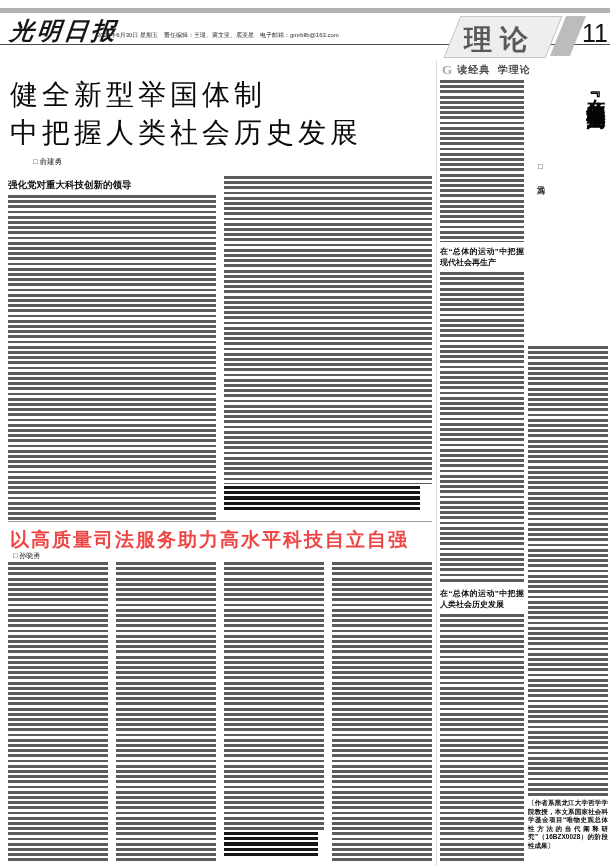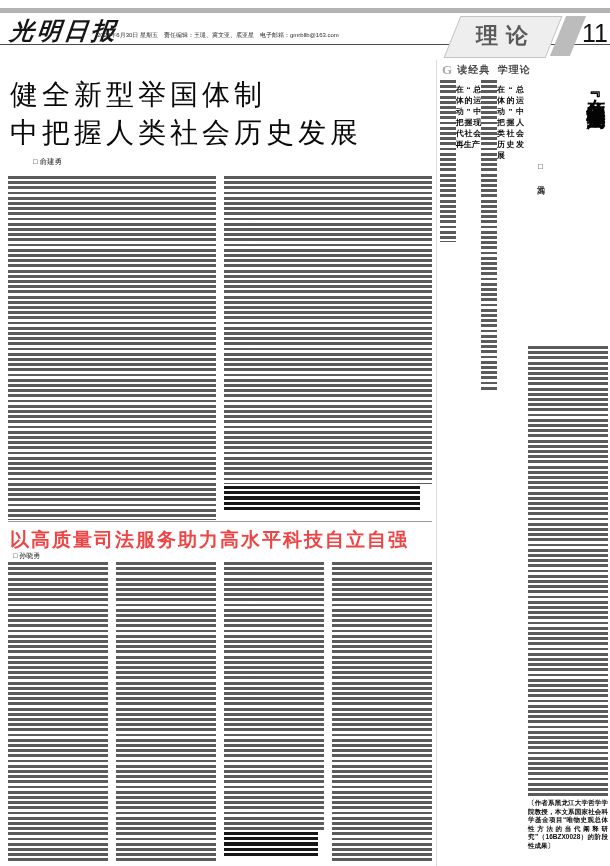--- a/index.html
+++ b/index.html
@@ -12,22 +12,22 @@
   .masthead{left:10px;top:15px;font-family:"DejaVu Serif",serif;font-style:italic;
             font-weight:bold;font-size:24px;letter-spacing:3px;color:#151515;
             transform:skewX(-6deg);white-space:nowrap;}
   .dateline{left:97px;top:31px;font-size:6px;color:#2a2a2a;white-space:nowrap;}
   .header-rule{left:0;top:44px;width:610px;height:1px;background:#4d4d4d;}
   .secwrap{left:446px;top:13px;width:164px;height:46px;}
   .sec-band1{position:absolute;left:6px;top:3px;width:100px;height:40px;background:#eeeeee;
              border:1px solid #c4c4c4;transform:skewX(-22deg);}
   .sec-band2{position:absolute;left:112px;top:3px;width:20px;height:40px;background:#bcbcbc;
              transform:skewX(-22deg);}
-  .sec-label{position:absolute;left:18px;top:8px;width:84px;text-align:center;
-             font-size:22px;font-weight:bold;letter-spacing:8px;color:#5a5a5a;}
+  .sec-label{position:absolute;left:18px;top:8px;width:84px;
+             font-size:28px;font-weight:bold;letter-spacing:8px;color:#5a5a5a;}
   .pagenum{position:absolute;left:136px;top:6px;font-size:25px;font-weight:normal;color:#111;}
 
   
   .tx{width:100%;background:repeating-linear-gradient(180deg,
         rgba(45,45,45,.78) 0px,rgba(45,45,45,.78) 2.9px,transparent 2.9px,transparent 5.2px);}
   .tx-dark{width:94%;background:repeating-linear-gradient(180deg,
         rgba(10,10,10,.95) 0px,rgba(10,10,10,.95) 3.2px,transparent 3.2px,transparent 5.2px);}
   .subhead{font-size:9.5px;font-weight:bold;line-height:13px;color:#0c0c0c;
            margin:4px 0;text-align:justify;}
   .subhead-sm{font-size:8px;font-weight:bold;line-height:11px;color:#0c0c0c;
@@ -49,21 +49,21 @@
   
   .a2-headline{left:10px;top:527px;font-size:19px;font-weight:bold;letter-spacing:2px;
                color:#ef4444;white-space:nowrap;}
   .a2-author{left:13px;top:551px;font-size:7px;color:#222;}
   .a2-cols{left:8px;top:562px;width:424px;height:300px;}
 
   
   .vdiv{left:436px;top:60px;width:1px;height:806px;background:#dcdcdc;}
   .a3-header{left:442px;top:62px;font-size:10px;font-weight:bold;color:#4a4a4a;letter-spacing:1px;
              white-space:nowrap;}
-  .a3-colA{left:440px;top:80px;width:84px;height:782px;display:flex;flex-direction:row;}
+  .a3-colA{left:440px;top:80px;width:84px;height:782px;display:flex;flex-direction:column;}
   .a3-titleblock{left:526px;top:84px;width:82px;height:258px;}
   .vtitle{position:absolute;right:2px;top:0;height:256px;writing-mode:vertical-rl;
           text-orientation:upright;font-family:"Liberation Serif",serif;font-weight:bold;
           font-size:19px;line-height:1.0;letter-spacing:1px;color:#050505;}
   .vauthor{position:absolute;left:8px;top:78px;writing-mode:vertical-rl;text-orientation:upright;
            font-size:8px;color:#222;}
   .a3-colB{left:528px;top:346px;width:80px;height:450px;display:flex;flex-direction:column;}
   .a3-endnote{left:528px;top:799px;width:80px;font-size:6.5px;font-weight:bold;line-height:8.6px;
               color:#0c0c0c;text-align:justify;}
 </style>
@@ -87,20 +87,21 @@
 
   <div class="abs a1-headline">
     <div>健全新型举国体制</div>
     <div>中把握人类社会历史发展</div>
   </div>
 
   <div class="abs a1-author">□ 俞建勇</div>
 
   <div class="abs a1-cols cols">
     <div class="col">
+      <div class="subhead" style="margin-top:2px">强化党对重大科技创新的领导</div>
       <div class="tx grow"></div>
     </div>
     <div class="col">
       <div class="tx" style="height:308px"></div>
       <div class="tx-dark" style="height:26px;margin-top:2px"></div>
     </div>
   </div>
 
   <div class="abs h12rule"></div>
 

